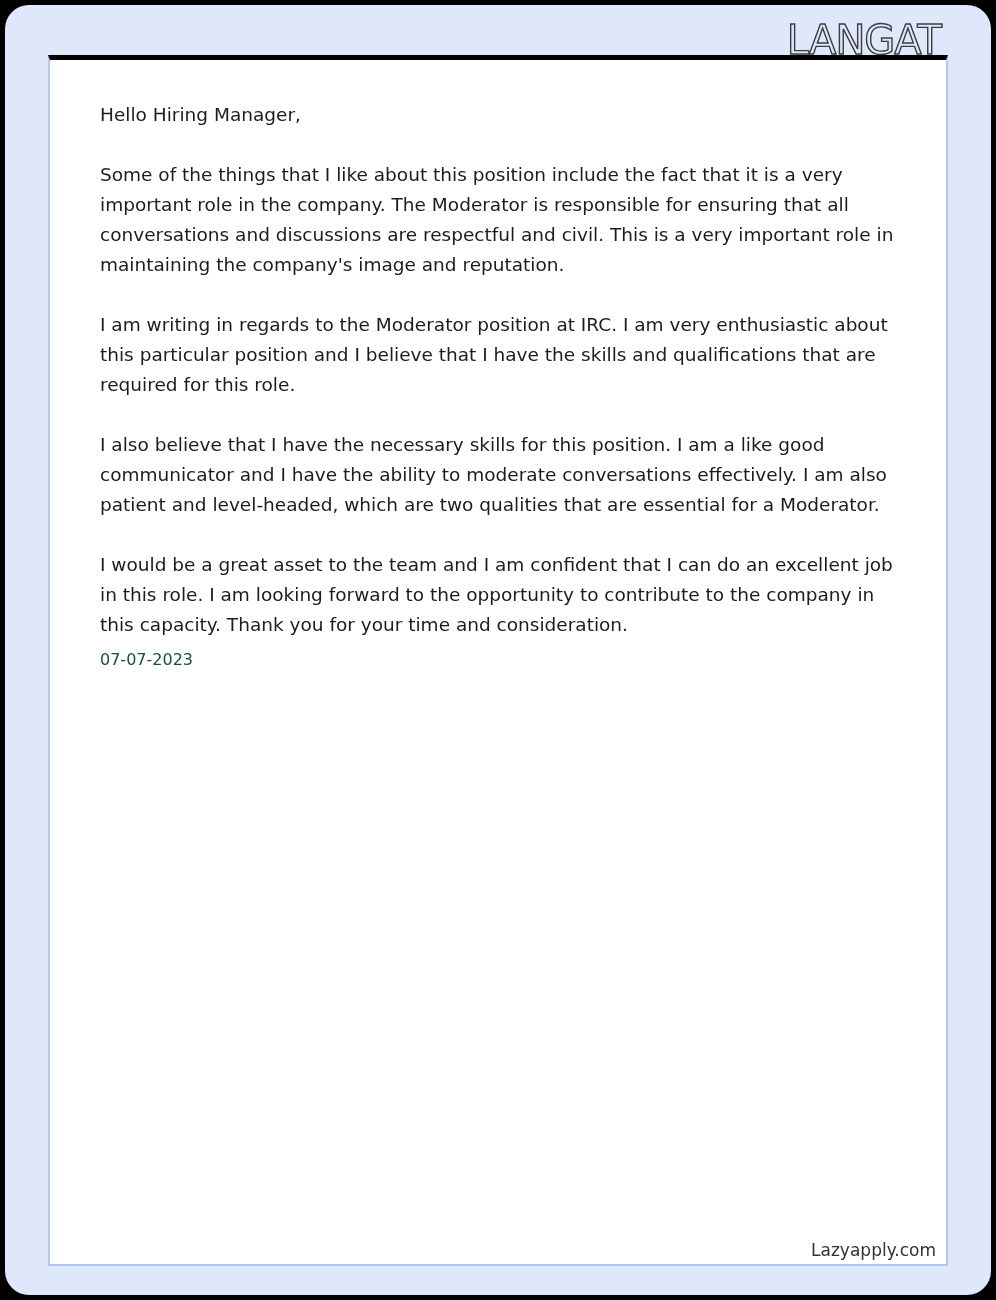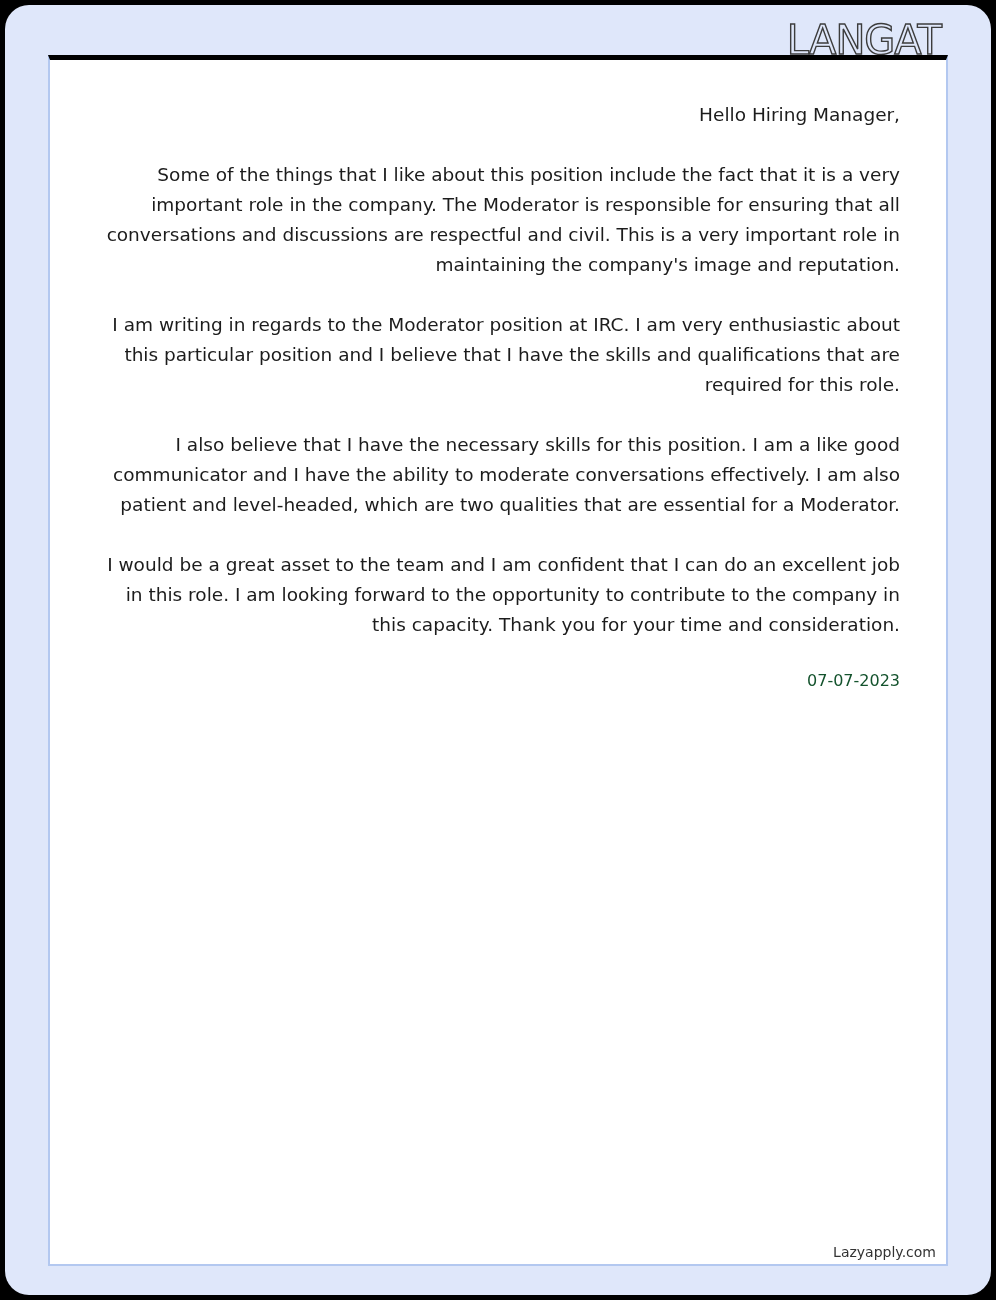--- a/index.html
+++ b/index.html
@@ -24,28 +24,28 @@
   .page {
     position: absolute; left: 43px; top: 50px; width: 896px; height: 1204px;
     background: #fff;
     border-top: 5px solid #000;
     border-left: 2px solid #b3c8f0;
     border-right: 2px solid #b3c8f0;
     border-bottom: 2px solid #b3c8f0;
   }
   .letter {
     position: absolute; left: 50px; top: 40px; width: 800px;
-    font-size: 18.5px; line-height: 30px; color: #1c1c1c; text-align: right;
+    font-size: 18.5px; line-height: 30px; color: #1c1c1c;
   }
   .letter p { margin: 0 0 30px 0; }
-  .letter p.last { margin-bottom: 26px; }
+  .letter p.last { margin-bottom: 5px; }
   .date { color: #14532d; font-size: 16px; line-height: 30px; }
   .footer {
     position: absolute; right: 10px; bottom: 4px;
-    font-size: 14px; color: #333;
+    font-size: 17px; color: #333;
   }
 </style>
 </head>
 <body>
 
 <div class="frame">
   <div class="logo">LANGAT</div>
   <div class="page">
     <div class="letter">
       <p>Hello Hiring Manager,</p>

